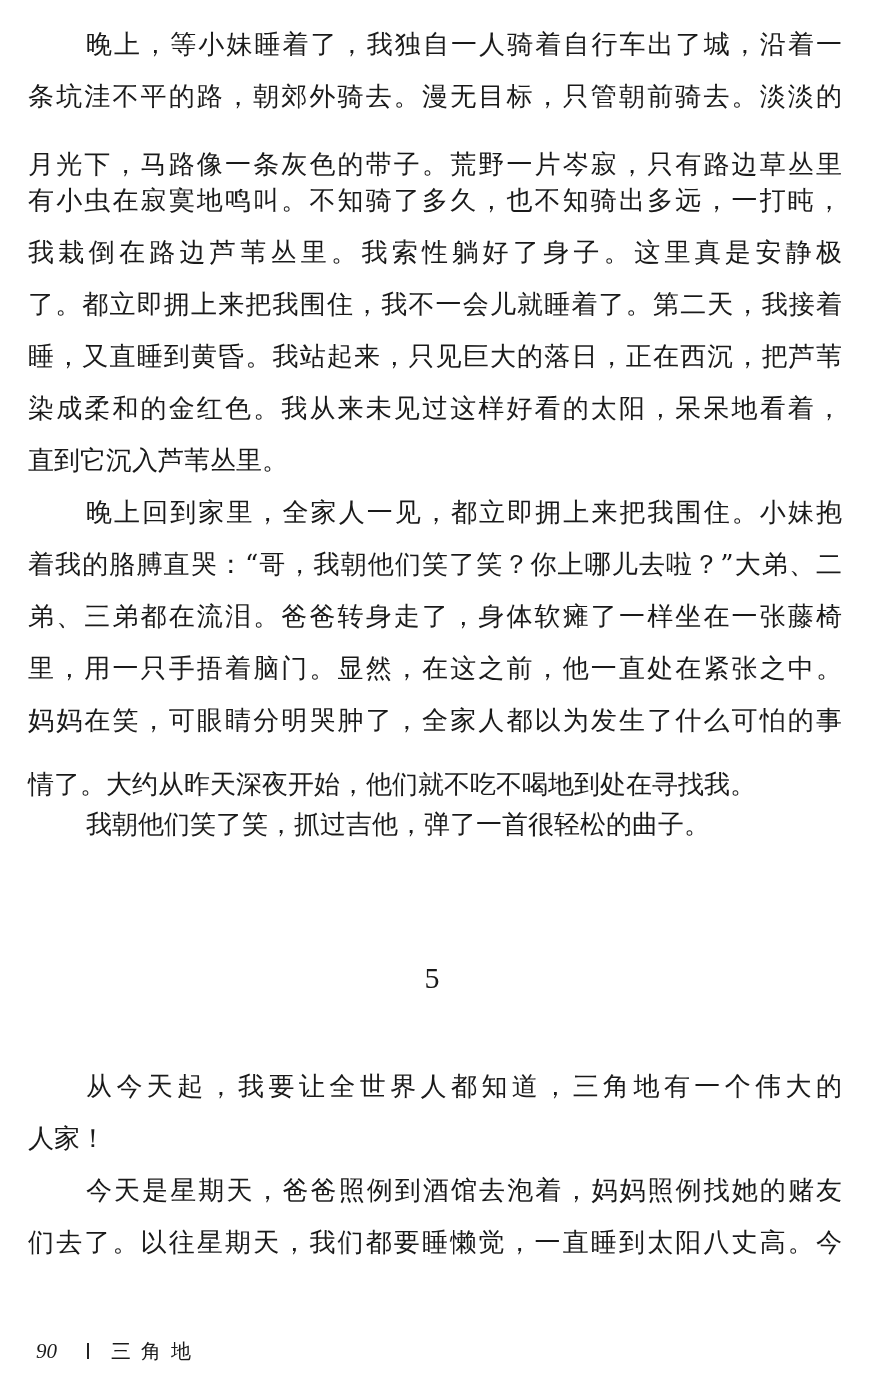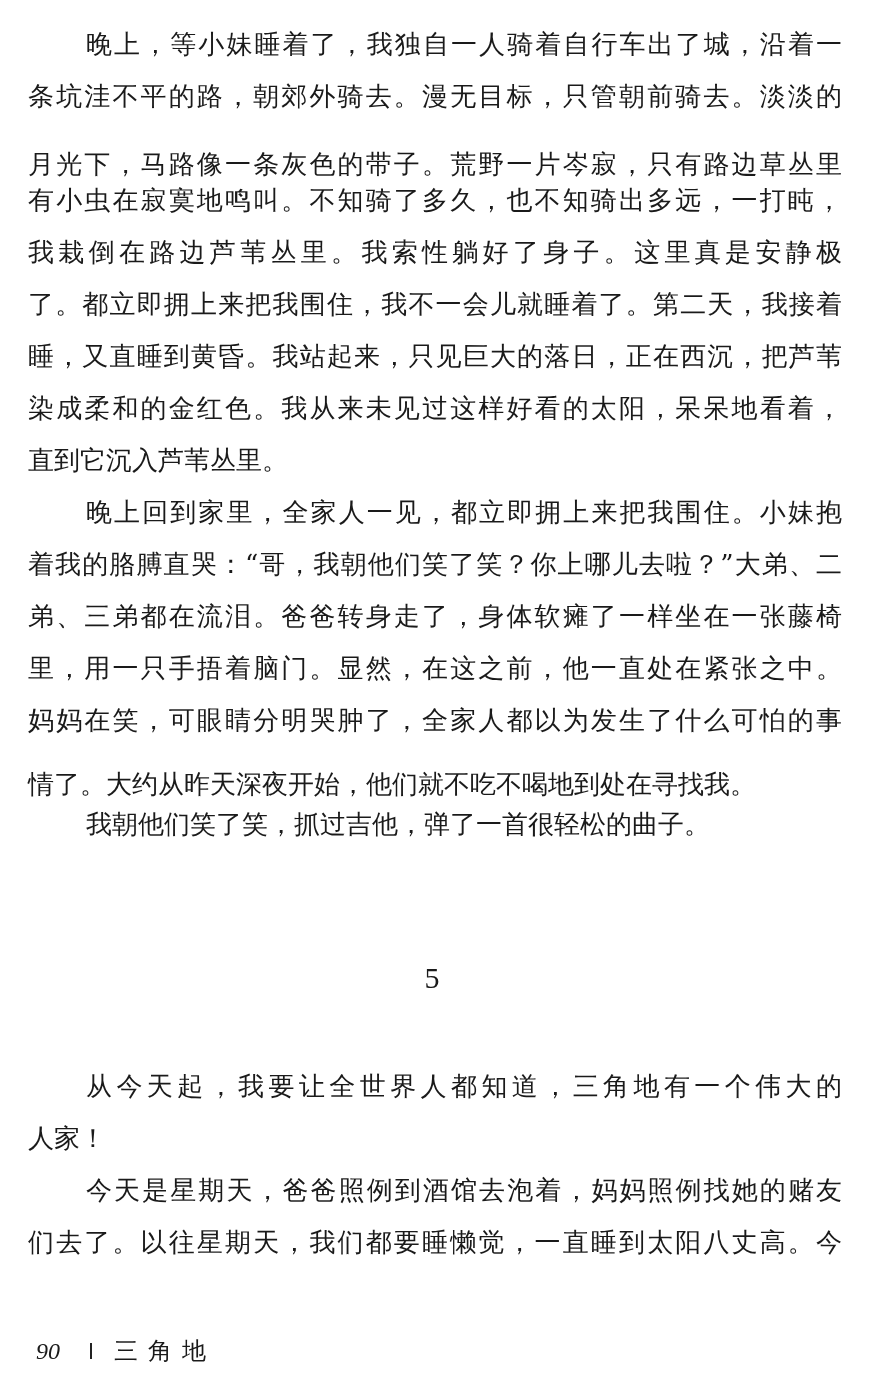--- a/index.html
+++ b/index.html
@@ -8,23 +8,23 @@
   .line { position:absolute; left:28px; width:814px; height:40px;
           font-size:26px; line-height:40px; white-space:nowrap;
           text-align:justify; text-align-last:justify; }
   .line.indent { left:86px; width:756px; }
   .line.last { text-align-last:left; }
   .chapter { position:absolute; left:0; width:864px; text-align:center;
              top:958px; font-size:30px; line-height:40px;
              font-family:"Liberation Serif", serif; }
   .footer { position:absolute; left:36px; top:1336px; height:30px;
             display:flex; align-items:center; font-size:22px; }
-  .page-num { font-family:"Liberation Serif", serif; font-style:italic; font-size:24px; }
+  .page-num { font-family:"Liberation Serif", serif; font-style:italic; font-size:21px; }
   .sep { display:inline-block; width:2px; height:16px; background:#222; margin:0 22px 0 30px; }
-  .running { letter-spacing:10px; font-size:24px; font-family:Liberation Serif, serif; }
+  .running { letter-spacing:10px; font-size:20px; font-family:Liberation Serif, serif; }
 </style>
 </head>
 <body>
 
 <div>
   <div class="line indent" style="top:24px">晚上，等小妹睡着了，我独自一人骑着自行车出了城，沿着一</div>
   <div class="line" style="top:76px">条坑洼不平的路，朝郊外骑去。漫无目标，只管朝前骑去。淡淡的</div>
   <div class="line" style="top:144px">月光下，马路像一条灰色的带子。荒野一片岑寂，只有路边草丛里</div>
   <div class="line" style="top:180px">有小虫在寂寞地鸣叫。不知骑了多久，也不知骑出多远，一打盹，</div>
   <div class="line" style="top:232px">我栽倒在路边芦苇丛里。我索性躺好了身子。这里真是安静极</div>

